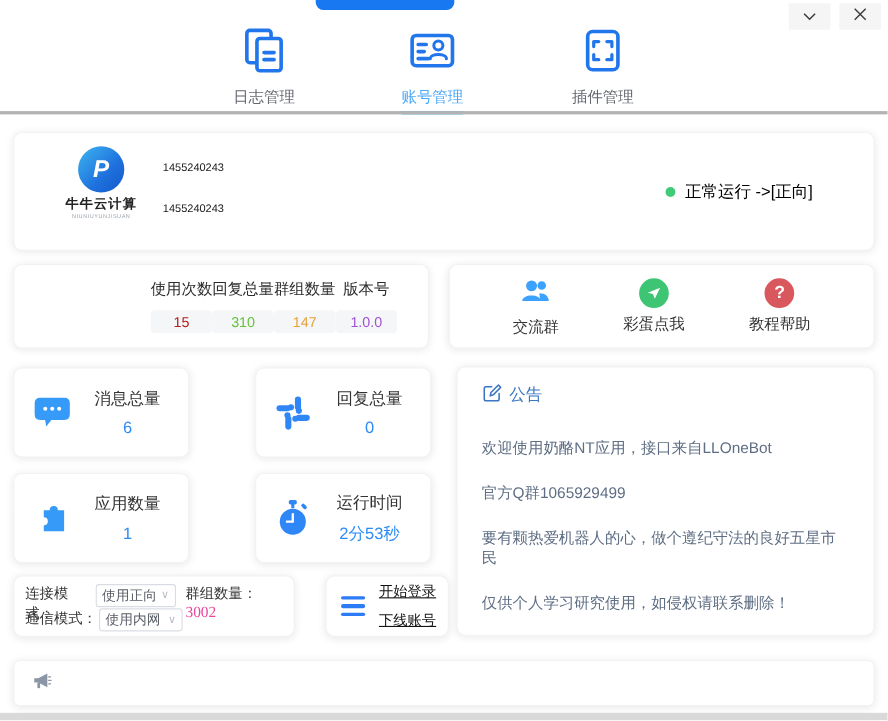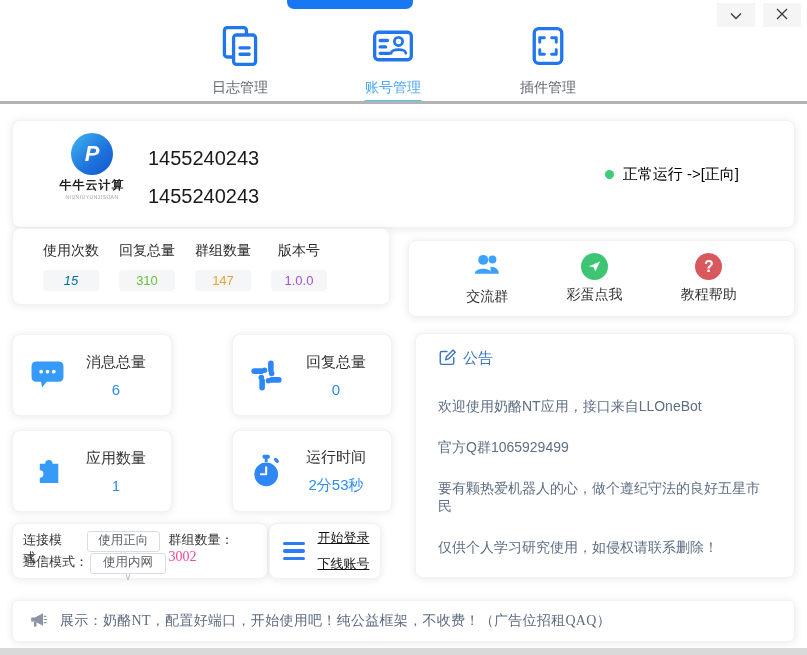--- a/index.html
+++ b/index.html
@@ -29,26 +29,26 @@
   .divider { left:0; top:101px; width:807px; height:3px; background:#b3b3b3; }
   
   .account-card { left:12px; top:120px; width:783px; height:108px; }
   .logo-wrap { position:absolute; left:34px; top:12px; width:90px; text-align:center; }
   .logo-circle { width:42px; height:42px; border-radius:50%; margin:0 auto;
     background:linear-gradient(135deg,#3fb6f0 0%,#1e71dd 60%,#1258c8 100%);
     display:flex; align-items:center; justify-content:center;
     color:#fff; font-size:22px; font-weight:bold; font-style:italic; }
   .logo-name { margin-top:2px; font-family:"Liberation Serif",serif; font-weight:bold; font-size:12px; color:#222; letter-spacing:1px; }
   .logo-sub { font-size:5px; color:#9aa3ad; letter-spacing:0.5px; }
-  .acct-num { position:absolute; left:135px; font-size:20px; color:#1a1a1a; }
+  .acct-num { position:absolute; left:135px; font-size:10px; color:#1a1a1a; }
   .acct-nick { top:26px; } .acct-uid { top:64px; }
   .status { position:absolute; right:55px; top:44px; display:flex; align-items:center; gap:9px; font-size:15px; color:#000; }
   .status-dot { width:9px; height:9px; border-radius:50%; background:#41cb78; }
   
-  .stats-card { left:12px; top:228px; width:378px; height:77px; display:flex; align-items:center; justify-content:flex-start; padding:0 28px 0 30px;gap:20px; }
+  .stats-card { left:12px; top:240px; width:378px; height:77px; display:flex; align-items:center; justify-content:flex-end; padding:0 28px 0 30px; }
   .stat-col { text-align:center; }
   .stat-label { font-size:14px; color:#2b2b2b; }
   .stat-pill { margin:10px auto 0; width:56px; background:#f4f6f8; border-radius:4px; font-size:13px; padding:3px 0; }
   
   .links-card { left:408px; top:240px; width:387px; height:77px; display:flex; align-items:center; justify-content:space-around; padding:0 28px; }
   .link-item { display:flex; flex-direction:column; align-items:center; cursor:pointer; }
   .link-item .label { margin-top:6px; font-size:14px; color:#333; }
   .round-badge { width:27px; height:27px; border-radius:50%; display:flex; align-items:center; justify-content:center; }
   .badge-green { background:#3ec573; }
   .badge-red { background:#d9585d; color:#fff; font-size:16px; font-weight:bold; }
@@ -62,26 +62,26 @@
   .counter-value { margin-top:9px; font-size:15px; color:#2c8cf4; }
   
   .announce-card { left:415px; top:333px; width:380px; height:245px; padding:14px 22px; }
   .announce-head { display:flex; align-items:center; gap:7px; color:#3a76c2; font-size:15px; }
   .announce-line { margin-top:23px; font-size:14px; color:#5f6e84; }
   .announce-line.first { margin-top:29px; }
   
   .conn-card { left:12px; top:523px; width:256px; height:56px; padding:6px 10px; font-size:13px; color:#333; }
   .conn-row { display:flex; align-items:flex-start; height:21px; margin:1px 0; }
   .select-box { display:inline-flex; align-items:center; justify-content:space-between; width:76px; height:21px;
-    border:1px solid #d9dde3; border-radius:3px; padding:0 5px; margin-left:2px; color:#5a5e66; font-size:12.5px; background:#fff; cursor:pointer;flex-direction:column; }
+    border:1px solid #d9dde3; border-radius:3px; padding:0 5px; margin-left:2px; color:#5a5e66; font-size:12.5px; background:#fff; cursor:pointer; }
   .select-box .chev { color:#b6bcc6; font-size:10px; }
   .port { margin-left:9px; }
   .port .val { font-family:"Liberation Serif",serif; font-size:14px; color:#ec4899; }
   
-  .login-card { left:269px; top:523px; width:112px; height:56px; display:flex; align-items:center; padding-left:13px;text-align:right; }
+  .login-card { left:296px; top:523px; width:112px; height:56px; display:flex; align-items:center; padding-left:13px;text-align:right; }
   .burger { width:24px; flex:none; display:flex; flex-direction:column; gap:4px; cursor:pointer; }
   .burger span { display:block; width:22px; height:3.5px; border-radius:2px; background:#2e7bf6; }
   .login-links { flex:1; display:flex; flex-direction:column; align-items:center; gap:8px; }
   .login-links a { font-size:13px; color:#111; text-decoration:underline; cursor:pointer; }
   
   .footer-card { left:12px; top:600px; width:783px; height:42px; border-radius:6px; display:flex; align-items:center; gap:13px; padding:0 15px; }
   .footer-text { font-family:"Liberation Serif",serif; font-size:14px; color:#5e6b80; letter-spacing:0.3px; }
   .bottom-strip { left:0; top:648px; width:807px; height:7px; background:#d9d9d9; }
 </style>
 </head>
@@ -149,21 +149,21 @@
   <div class="acct-num acct-uid">1455240243</div>
   <div class="status">
     <span class="status-dot"></span>
     <span>正常运行 -&gt;[正向]</span>
   </div>
 </div>
 
 <div class="card stats-card">
   <div class="stat-col">
     <div class="stat-label">使用次数</div>
-    <div class="stat-pill" style="color: #0369a1; font-style: italic;">15</div>
+    <div class="stat-pill" style="color: #b91c1c;">15</div>
   </div>
   <div class="stat-col">
     <div class="stat-label">回复总量</div>
     <div class="stat-pill" style="color: rgb(103, 194, 58);">310</div>
   </div>
   <div class="stat-col">
     <div class="stat-label">群组数量</div>
     <div class="stat-pill" style="color: rgb(230, 162, 60);">147</div>
   </div>
   <div class="stat-col">
@@ -309,16 +309,15 @@
 </div>
 
 <div class="card footer-card">
   <span>
     <svg width="19" height="19" viewBox="0 0 24 24" fill="#8b95a5">
       <path d="M4 9.5 h4.5 L19 4 v16 L8.5 14.5 H4 z"></path>
       <rect x="7.5" y="14.5" width="3.2" height="6.5" rx="1.2"></rect>
       <path d="M20.5 8 h2.2 M20.5 12 h3 M20.5 16 h2.2" stroke="#8b95a5" stroke-width="1.4" stroke-linecap="round"></path>
     </svg>
   </span>
-  <span class="footer-text">展示：奶酪NT，配置好端口，开始使用吧！纯公益框架，不收费！（广告位招租QAQ）</span>
 </div>
 
 <div class="abs bottom-strip"></div>
 
 </body></html>

